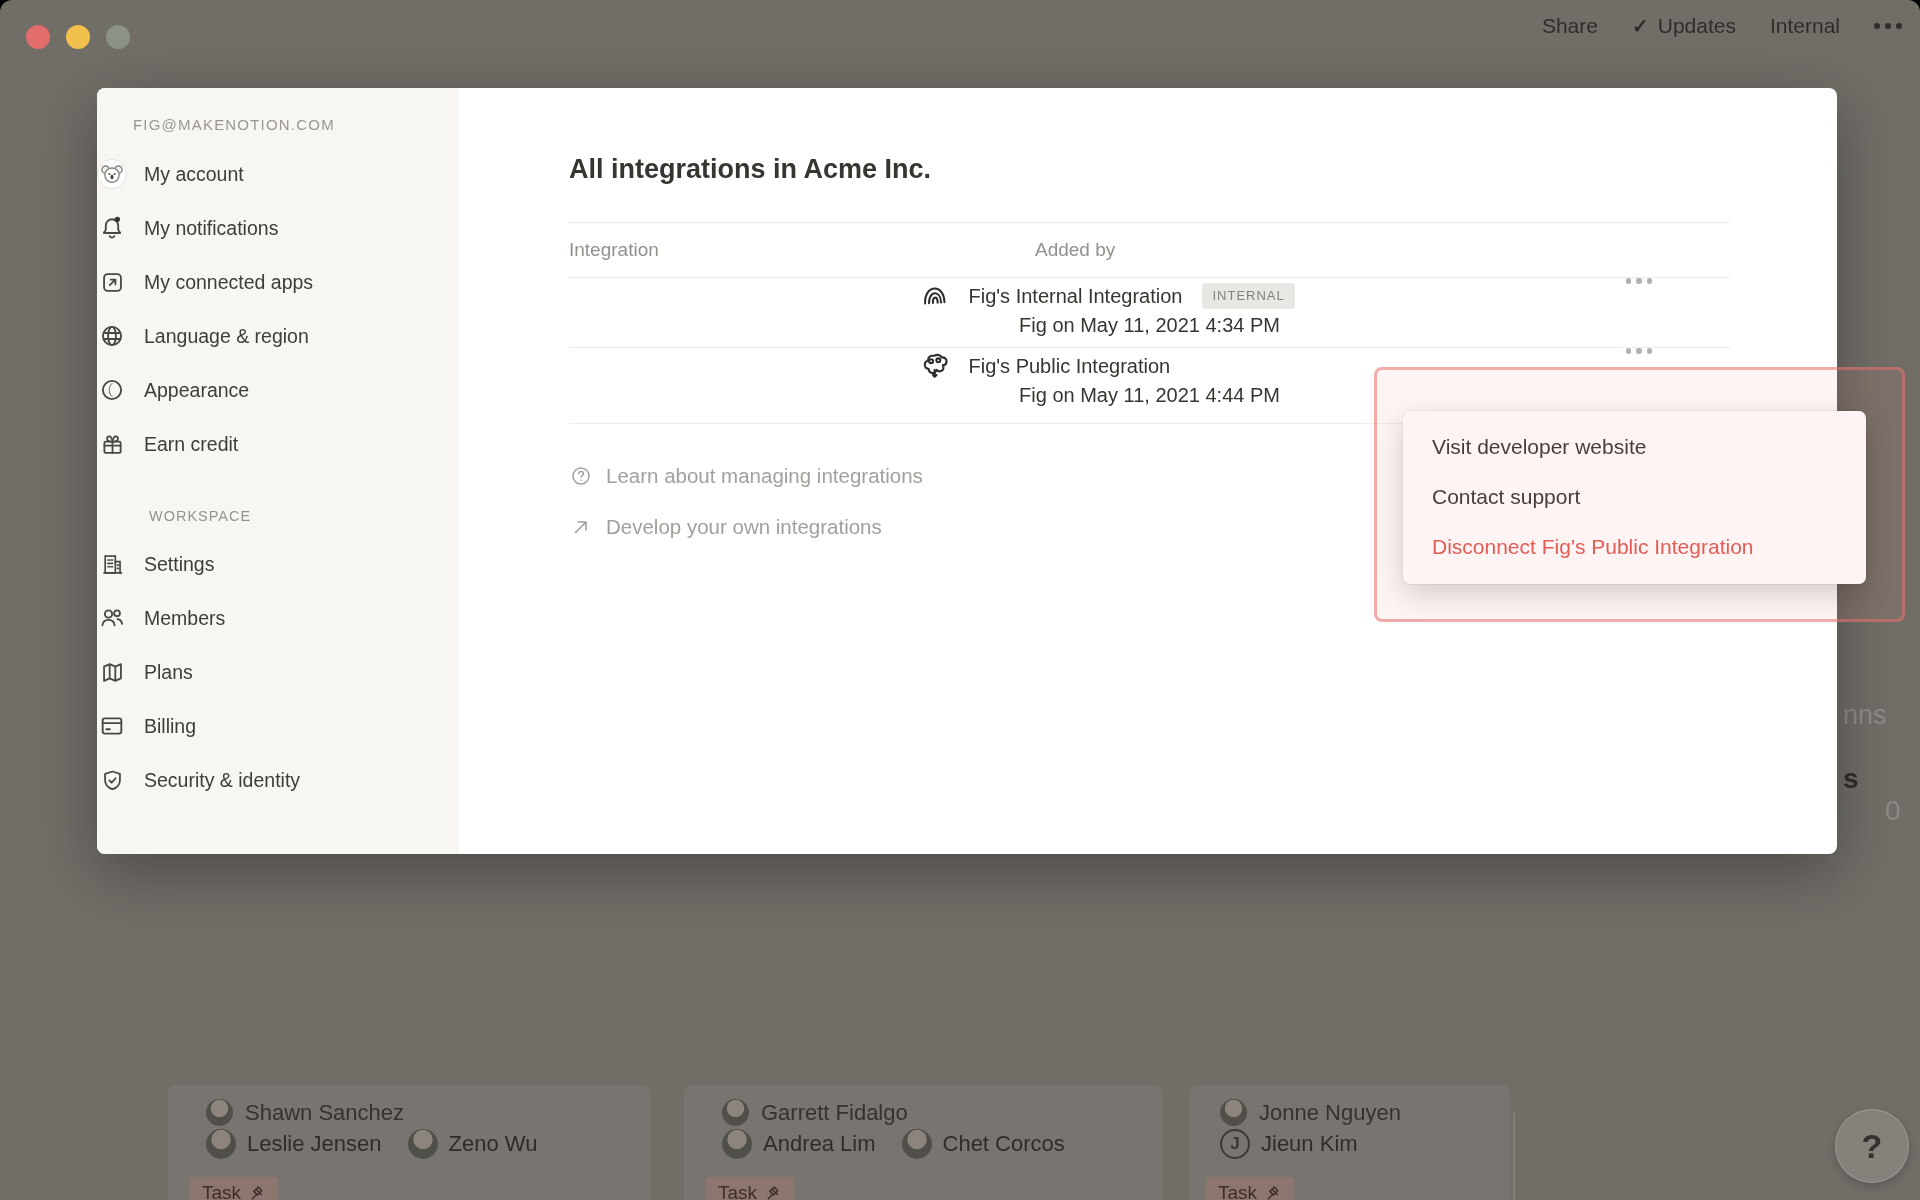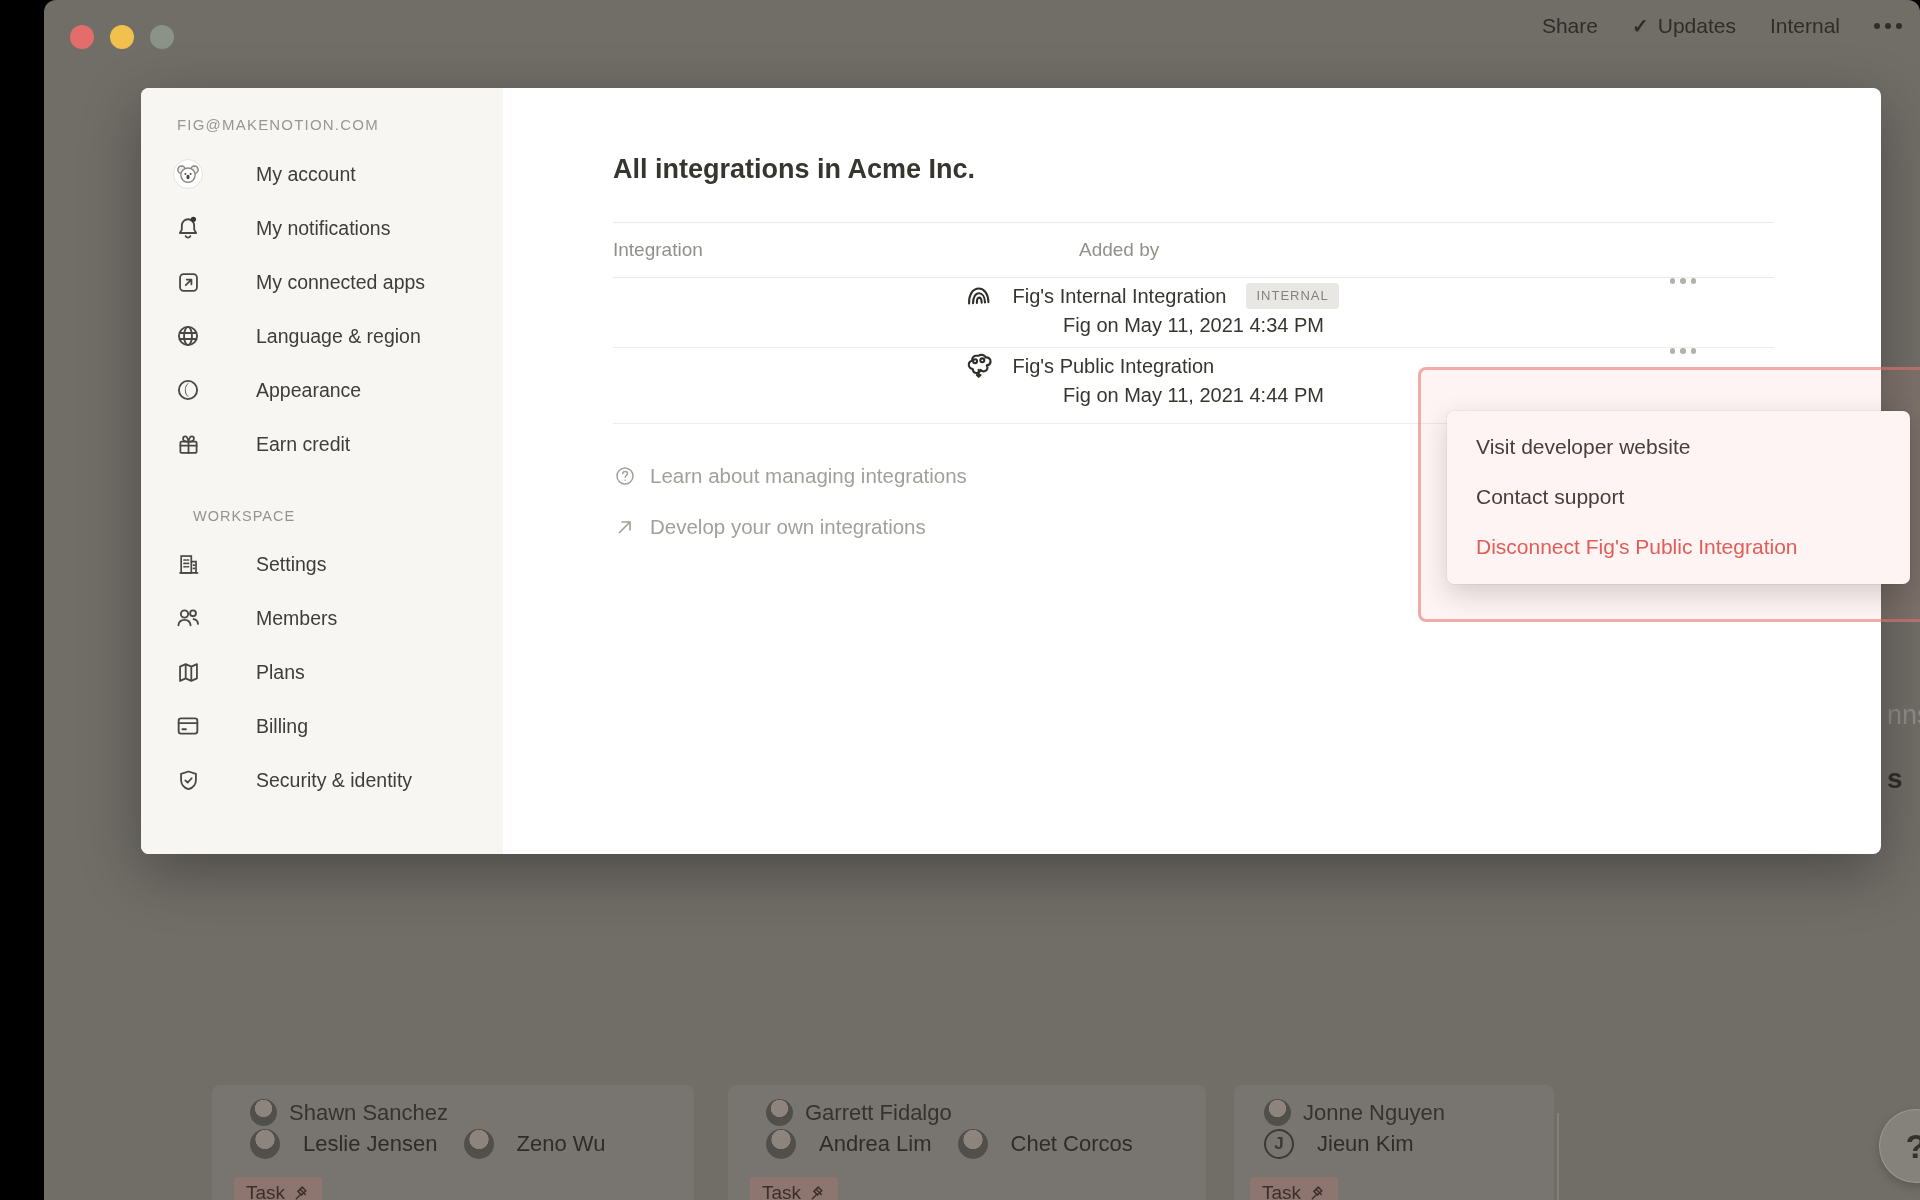--- a/index.html
+++ b/index.html
@@ -1,19 +1,19 @@
 <!DOCTYPE html>
 <html><head>
 <meta charset="utf-8">
 <style>
   * { margin:0; padding:0; box-sizing:border-box; }
   html,body { width:1920px; height:1200px; background:#000; overflow:hidden;
     font-family:"Liberation Sans", sans-serif; }
 
-  .app { position:absolute; inset:0; background:#716e68; border-radius:12px 12px 0 0; overflow:hidden;margin-left:44px; }
+  .app { position:absolute; inset:0; background:#716e68; border-radius:12px 12px 0 0; overflow:hidden; }
 
   
   .traffic { position:absolute; top:25px; left:26px; display:flex; gap:16px; z-index:3; }
   .light { width:24px; height:24px; border-radius:50%; }
   .light.red { background:#e36d6b; }
   .light.yellow { background:#f2c14d; }
   .light.green { background:#8b9388; }
 
   .topbar-right { position:absolute; top:14px; right:18px; display:flex; align-items:center; gap:34px;
     color:#2e2d2a; font-size:21px; z-index:3; }
@@ -22,21 +22,21 @@
   .dots3 { display:flex; gap:5px; align-items:center; }
   .dots3 i { width:6px; height:6px; border-radius:50%; background:#2e2d2a; display:block; }
 
   
   .bg-card { position:absolute; top:1085px; height:115px; background:rgba(255,255,255,0.055);
     border-radius:8px 8px 0 0; z-index:1; }
   .cut-row { position:absolute; top:14px; display:flex; align-items:center; gap:12px;
     color:#34332f; font-size:22px; }
   .member-row { position:absolute; top:44px; display:flex; align-items:center; gap:12px;
     color:#2e2d2a; font-size:22px; }
-  .member { display:flex; align-items:center; gap:23px; margin-right:14px; }
+  .member { display:flex; align-items:center; gap:11px; margin-right:14px; }
   .bg-avatar { width:30px; height:30px; border-radius:50%;
     background:radial-gradient(circle at 50% 35%, #8d857d 0 38%, #514f4a 40%); flex:0 0 auto; }
   .bg-avatar.small { width:27px; height:27px; }
   .bg-avatar.mono { background:transparent; border:2px solid #3a3935; color:#3a3935;
     display:flex; align-items:center; justify-content:center; font-size:17px; font-weight:bold; }
   .task-tag { position:absolute; top:92px; background:#8d7670; border-radius:4px;
     padding:5px 12px 8px; color:#3c2e2b; font-size:19px; display:flex; gap:8px; align-items:center; }
   .board-divider { position:absolute; left:1513px; top:1113px; bottom:0; width:2px;
     background:rgba(255,255,255,0.13); z-index:1; }
   .help-bubble { position:absolute; left:1835px; top:1109px; width:74px; height:74px; border-radius:50%;
@@ -47,21 +47,21 @@
   .frag2 { position:absolute; left:1843px; top:763px; font-size:28px; z-index:1; color:#2f2e2b; font-weight:bold; }
   .frag2 .zero { color:#8e8b86; font-weight:normal; margin-left:42px; }
 
   
   .dialog { position:absolute; left:97px; top:88px; width:1740px; height:766px; background:#fff;
     border-radius:8px; box-shadow:0 18px 60px rgba(0,0,0,0.32); z-index:5; }
 
   .sidebar { position:absolute; left:0; top:0; bottom:0; width:362px; background:#f7f6f3;
     border-radius:8px 0 0 8px; padding-top:28px; }
   .sb-email { padding:0 0 14px 36px; color:#9a9792; font-size:15px; font-weight:500; letter-spacing:1.2px; }
-  .sb-item { height:54px; display:flex; align-items:center; padding-left:32px; cursor:default;gap:36px; }
+  .sb-item { height:54px; display:flex; align-items:center; cursor:default; }
   .sb-item .sb-icon { width:30px; height:30px; display:flex; align-items:center; justify-content:center;
     margin-right:17px; flex:0 0 auto; }
   .sb-item .sb-label { font-size:19.5px; color:#3f3d38; font-weight:500; }
   .sb-item.active { background:#eae7e2; }
   .sb-item.active .sb-label { font-weight:700; color:#37352f; }
   .sb-section { margin-top:24px; height:42px; display:flex; align-items:center; padding-left:52px;
     color:#95938e; font-size:14.5px; font-weight:500; letter-spacing:1px; }
   .avatar-circle { width:30px; height:30px; border-radius:50%; background:#fff;
     border:1px solid #e4e2de; display:flex; align-items:center; justify-content:center; overflow:hidden; }
   .sb-item svg, .link-row svg, .int-icon svg { display:block; }

